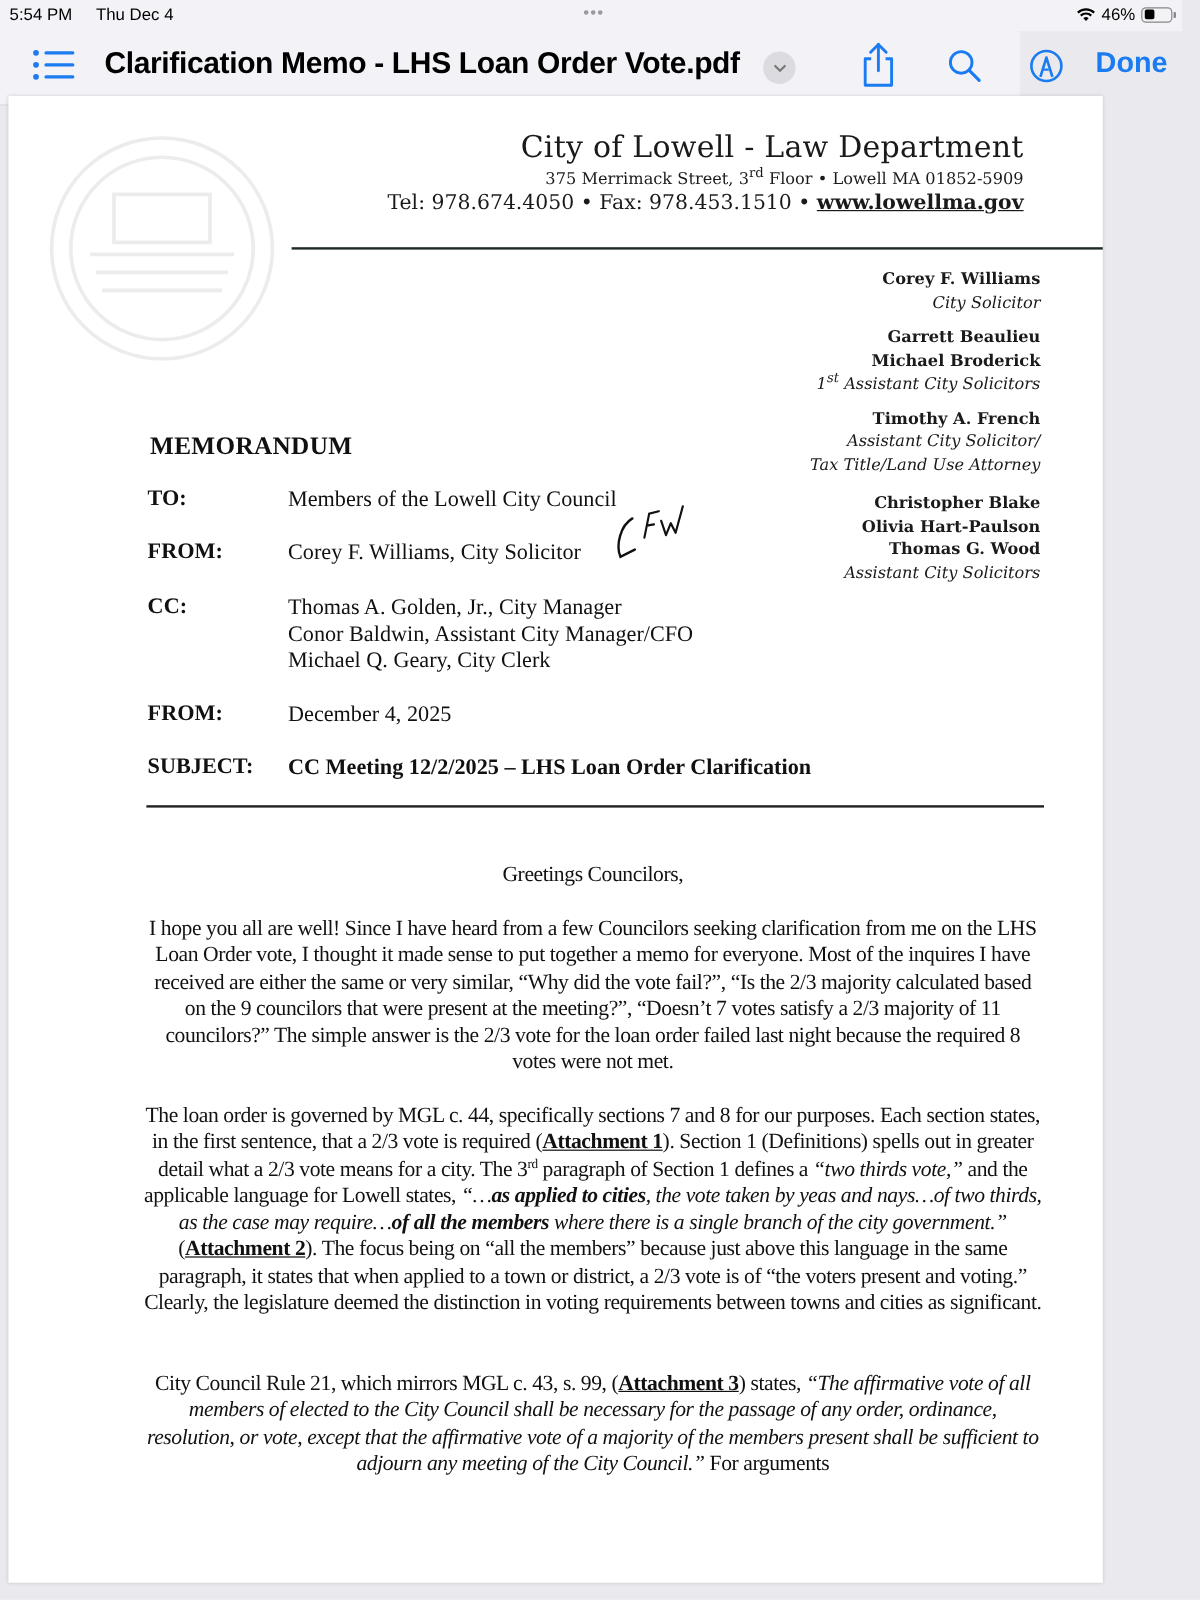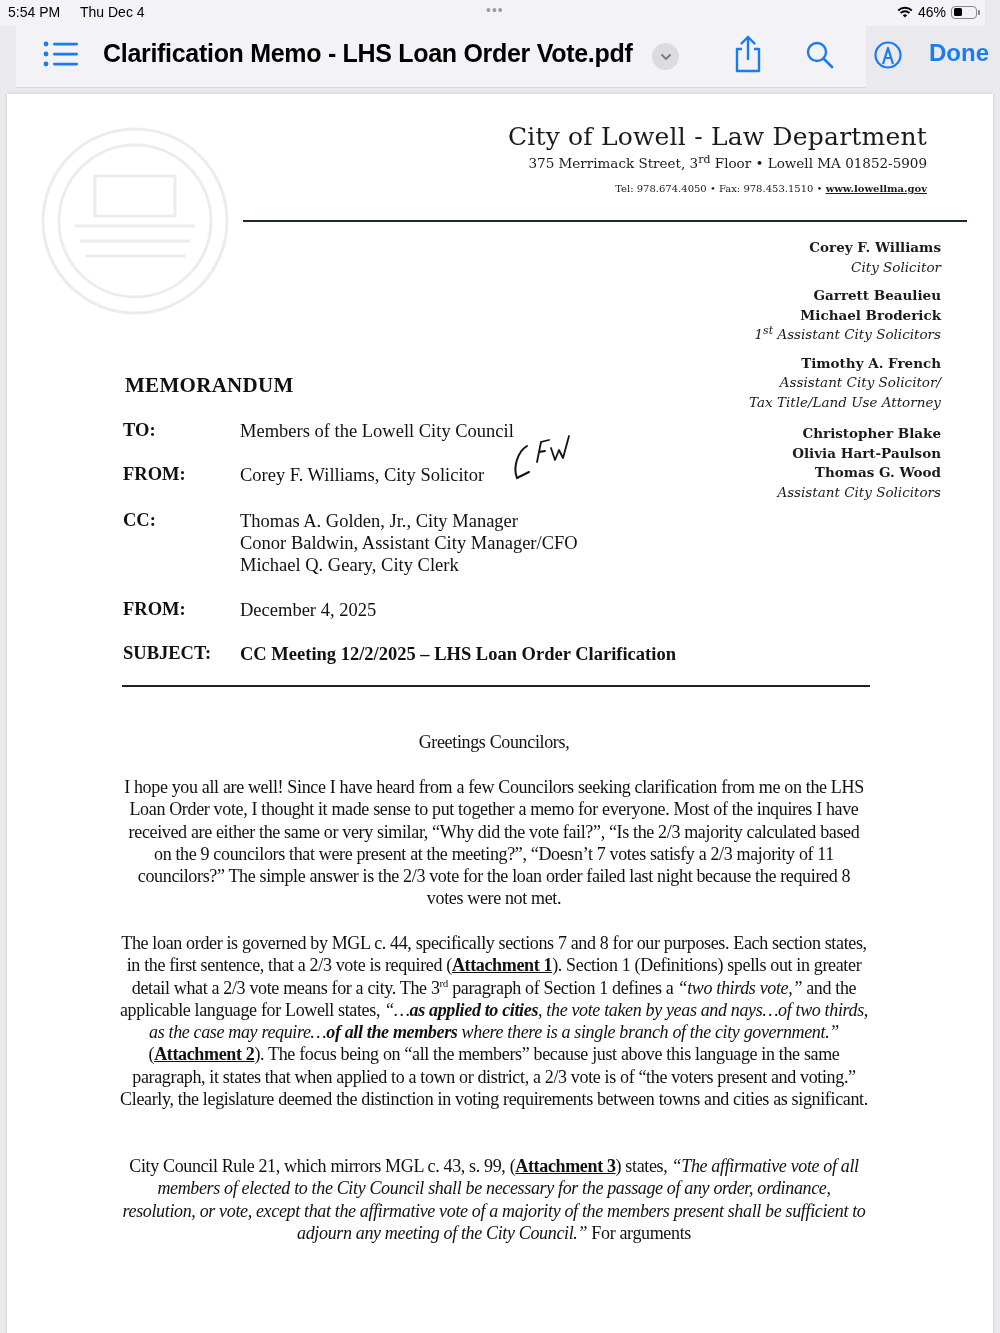--- a/index.html
+++ b/index.html
@@ -11,38 +11,38 @@
   .status-time { position: absolute; left: 8px; top: 4px; }
   .status-date { position: absolute; left: 80px; top: 4px; }
   .status-dots { position: absolute; left: 486px; top: 2px; color: #9a9a9f; font-size: 14px; letter-spacing: 1px; }
   .status-right { position: absolute; right: 8px; top: 4px; display: flex; align-items: center; gap: 5px; }
   .wifi { width: 16px; height: 12px; }
   .battery { width: 26px; height: 13px; border: 1.5px solid #888; border-radius: 4px; position: relative; padding: 1.5px; }
   .battery-fill { height: 100%; background: #000; border-radius: 1.5px; }
   .battery::after { content: ""; position: absolute; right: -4px; top: 3px; width: 2px; height: 5px; background: #888; border-radius: 0 1px 1px 0; }
 
   
-  .nav-bar { position: absolute; left: 16px; top: 26px; width: 850px; height: 62px; background: #f2f2f7; border-bottom: 1px solid #d8d8dc; padding-left: 45px; }
+  .nav-bar { position: absolute; left: 0; top: 26px; width: 850px; height: 62px; background: #f2f2f7; border-bottom: 1px solid #d8d8dc; padding-left: 45px; }
   .nav-list-btn { position: absolute; left: 26px; top: 14px; width: 38px; height: 28px; cursor: pointer; }
   .nav-title { position: absolute; left: 87px; top: 13px; font-size: 25px; font-weight: bold; color: #000; letter-spacing: -0.3px; }
   .nav-chevron { position: absolute; left: 636px; top: 17px; width: 27px; height: 27px; border-radius: 50%; background: #dcdce0; display: flex; align-items: center; justify-content: center; cursor: pointer; }
   .nav-share { position: absolute; left: 716px; top: 8px; width: 32px; height: 40px; cursor: pointer; }
   .nav-search { position: absolute; left: 789px; top: 14px; width: 30px; height: 30px; cursor: pointer; }
   .nav-markup { position: absolute; left: 857px; top: 14px; width: 30px; height: 30px; cursor: pointer; }
   .nav-done { position: absolute; left: 913px; top: 13px; font-size: 24px; font-weight: bold; color: #1a7cf0; cursor: pointer; }
 
   
-  .pdf-page { position: absolute; left: 7px; top: 94px; width: 986px; height: 1239px; background: #fff; box-shadow: 0 0 3px rgba(0,0,0,0.15); overflow: hidden; }
+  .pdf-page { position: absolute; left: 7px; top: 80px; width: 912px; height: 1239px; background: #fff; box-shadow: 0 0 3px rgba(0,0,0,0.15); overflow: hidden; }
 
   .seal { position: absolute; left: 28px; top: 22px; width: 200px; height: 210px; }
 
   .letterhead { position: absolute; right: 66px; top: 28px; text-align: right; font-family: "DejaVu Serif", serif; color: #1a1a1a; }
   .lh-title { font-size: 25px; font-weight: normal; letter-spacing: 0.2px; }
   .lh-address { font-size: 13.5px; margin-top: 4px; }
-  .lh-contact { font-size: 10px; margin-top: 12px; text-align: right; }
+  .lh-contact { font-size: 17px; margin-top: 2px; text-align: right; }
   .lh-contact a { color: #1a1a1a; text-decoration: underline; font-weight: bold; }
   .lh-rule { position: absolute; left: 236px; top: 126px; width: 724px; height: 2px; background: #1f2a22; }
 
   .staff { position: absolute; right: 52px; top: 144px; text-align: right; font-family: "DejaVu Serif", serif; font-size: 13.5px; color: #1a1a1a; line-height: 19.5px; }
   .staff .name { font-weight: bold; }
   .staff .role { font-style: italic; }
   .staff .group { margin-bottom: 9px; }
   .staff .group.gap { margin-top: 12px; }
 
   .memo { font-family: "Liberation Serif", serif; color: #111; }

